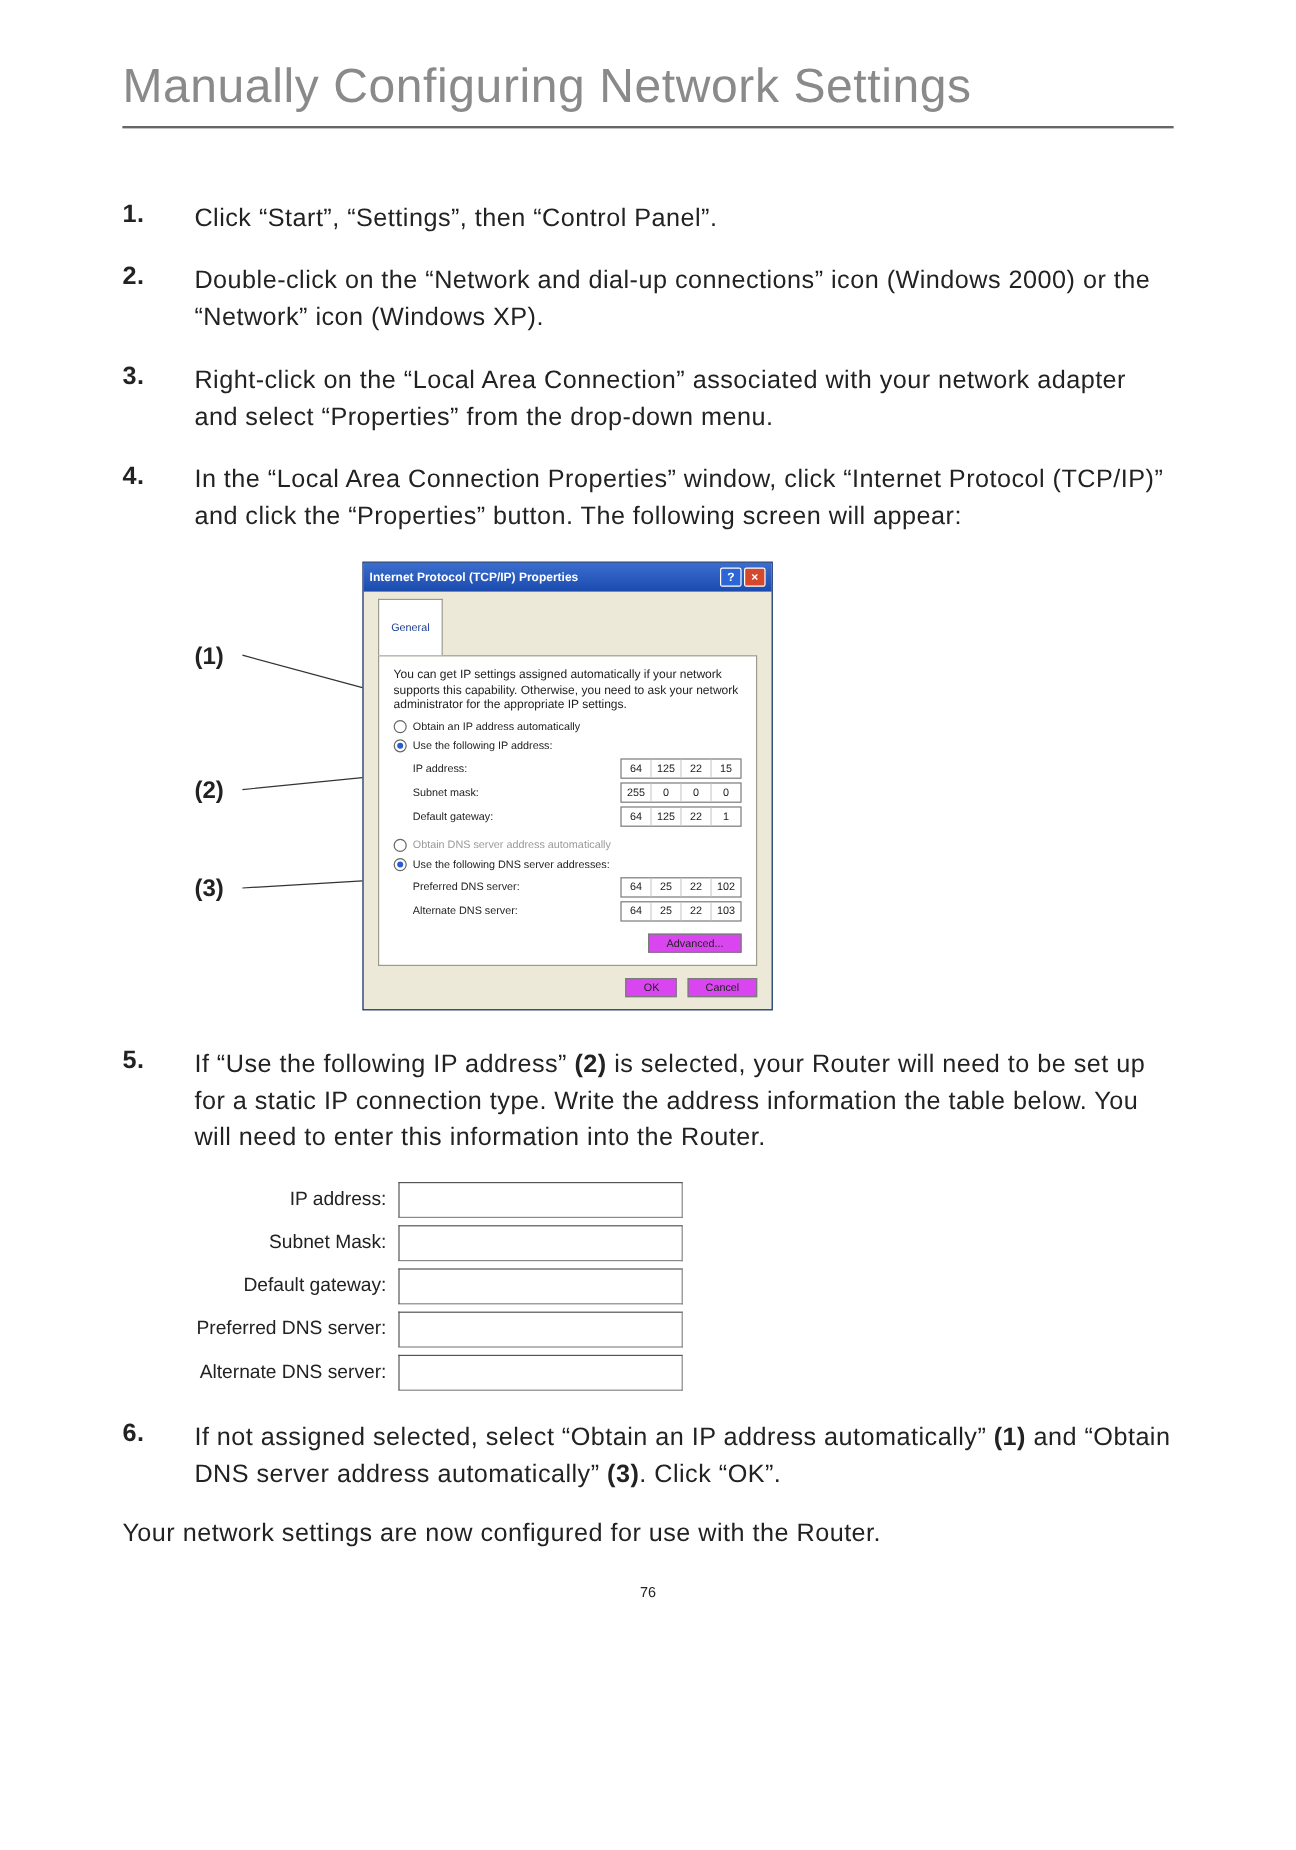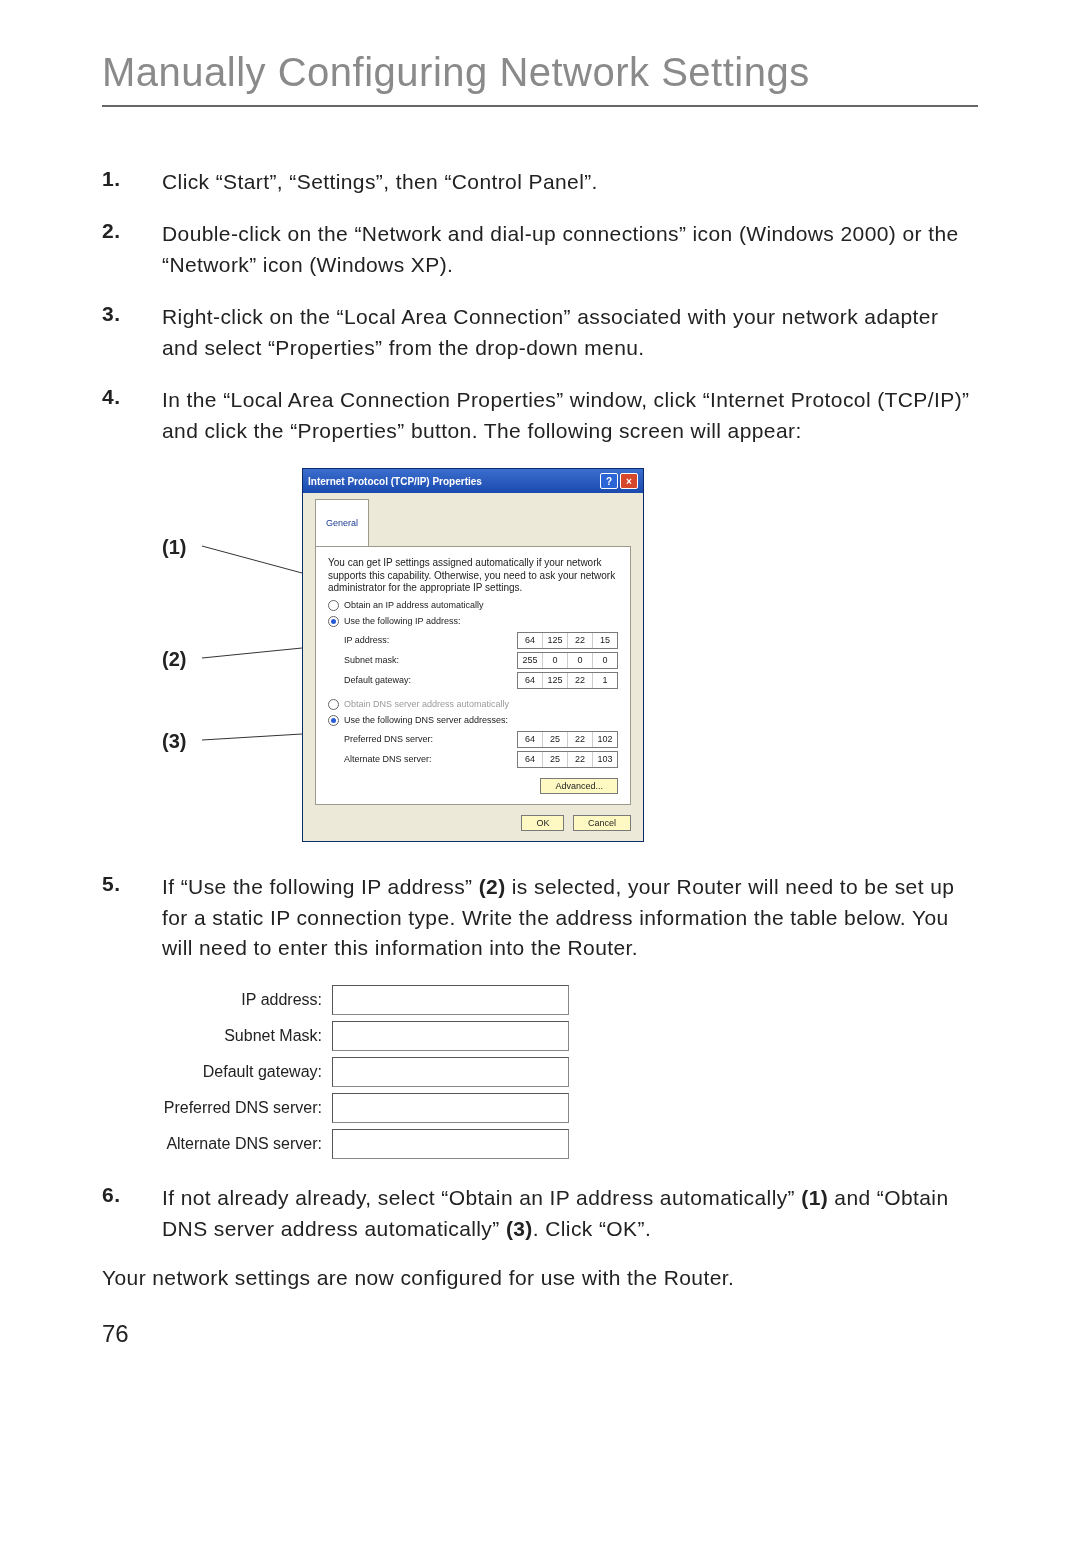--- a/index.html
+++ b/index.html
@@ -6,21 +6,21 @@
   .page{width:1056px;margin:0 auto;padding:40px 90px 60px 90px;box-sizing:border-box}
   .page-title{font-size:40px;font-weight:300;color:#8a8a8a;letter-spacing:.5px;margin:10px 0 0 0}
   .rule{border:none;border-top:2px solid #666;margin:10px 0 60px 0}
   .section-title{font-size:23px;font-weight:bold;color:#222;margin:0 0 14px 60px;letter-spacing:.3px}
   ol.steps{list-style:none;margin:0;padding:0}
   ol.steps>li{display:flex;margin:0 0 22px 0}
   .step-num{width:60px;flex:0 0 60px;font-size:21px;font-weight:bold;letter-spacing:.5px}
   .step-body{flex:1;font-size:21px;line-height:1.45;letter-spacing:.4px}
   .step-body b{font-weight:bold}
   .closing{font-size:21px;font-weight:normal;letter-spacing:.4px;margin:10px 0 0 0}
-  .page-no{text-align:left;font-size:24px;margin-top:30px}
+  .page-no{text-align:center;font-size:12px;margin-top:30px}
 
   
   .dialog-wrap{display:flex;align-items:flex-start;margin:14px 0 24px 60px}
   .callouts{width:140px;flex:0 0 140px;position:relative;height:380px;font-weight:bold;font-size:20px}
   .callouts div{position:absolute;left:0}
   .callouts svg{position:absolute;top:0;left:40px;overflow:visible}
   .dialog{width:340px;border:1px solid #0a2a6b;font-size:9px;background:#ece9d8;font-family:Tahoma,Arial,sans-serif}
   .dlg-titlebar{background:linear-gradient(#3b6ecf,#1a4aad);color:#fff;font-size:10px;font-weight:bold;padding:4px 5px;display:flex;align-items:center}
   .dlg-titlebar .ttl{flex:1}
   .dlg-tb-btn{width:16px;height:14px;margin-left:2px;display:inline-flex;align-items:center;justify-content:center;font-weight:bold;border:1px solid #fff;border-radius:2px;font-size:10px}
@@ -34,21 +34,21 @@
   .rad .circ{width:9px;height:9px;border:1px solid #666;border-radius:50%;margin-right:5px;display:inline-flex;align-items:center;justify-content:center}
   .rad .circ.sel::after{content:"";width:5px;height:5px;background:#2a5bd7;border-radius:50%;display:block}
   .field{display:flex;align-items:center;margin:3px 0 3px 16px;font-size:9px}
   .field .lbl{flex:1}
   .ip{display:flex;border:1px solid #7a7a7a;background:#fff;height:15px}
   .ip span{width:24px;text-align:center;font-size:9px;line-height:15px;border-right:1px solid #ccc}
   .ip span:last-child{border-right:none}
   .group{margin-top:10px}
   .dis{color:#9a9a9a}
   .dlg-btns{text-align:right;margin-top:10px}
-  .win-btn{display:inline-block;border:1px solid #7a7a7a;background:#fef9c3;padding:2px 14px;font-size:9px;margin-left:6px}
+  .win-btn{display:inline-block;border:1px solid #7a7a7a;background:#d946ef;padding:2px 14px;font-size:9px;margin-left:6px}
 
   
   .blank-table{margin:18px auto 24px auto}
   .blank-table .row{display:flex;align-items:center;margin:6px 0}
   .blank-table .lbl{width:220px;text-align:right;padding-right:10px;font-size:16px}
   .blank-table .cell{width:235px;height:28px;border:1px solid #888;border-top-color:#555;border-left-color:#555;background:#fff}
 </style>
 </head>
 <body>
 
@@ -206,20 +206,20 @@
     <div class="row">
         <div class="lbl">Alternate DNS server:</div>
         <div class="cell"></div>
       </div>
   </div>
 
   <ol class="steps">
     <li>
       <div class="step-num">6.</div>
       <div class="step-body">
-        <span>If not already already, select “Obtain an IP address automatically” </span><b>(1)</b><span> and “Obtain DNS server address automatically” </span><b>(3)</b><span>. Click “OK”.</span>
+        <span>If not assigned selected, select “Obtain an IP address automatically” </span><b>(1)</b><span> and “Obtain DNS server address automatically” </span><b>(3)</b><span>. Click “OK”.</span>
       </div>
     </li>
   </ol>
 
   <div class="closing">Your network settings are now configured for use with the Router.</div>
   <div class="page-no">76</div>
 </div>
 
 </body></html>

